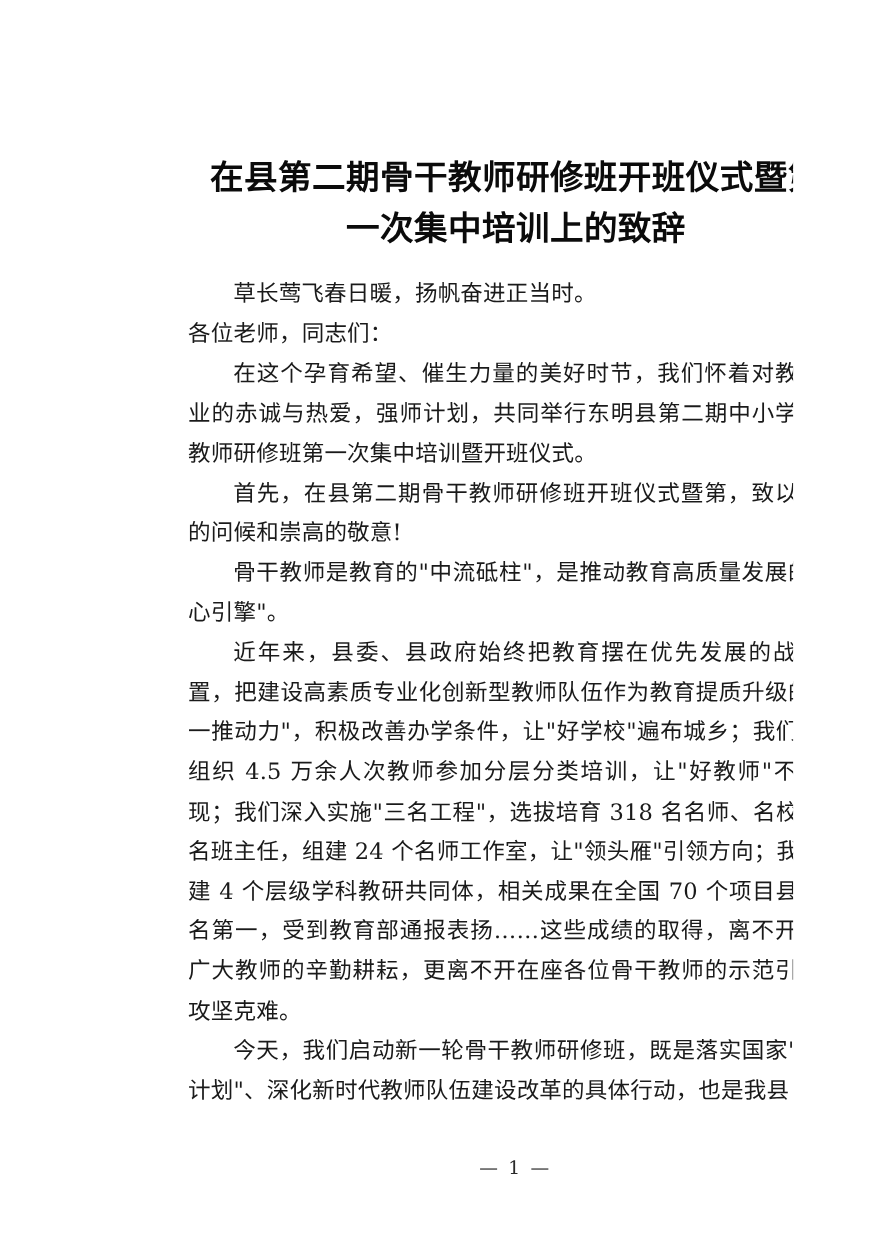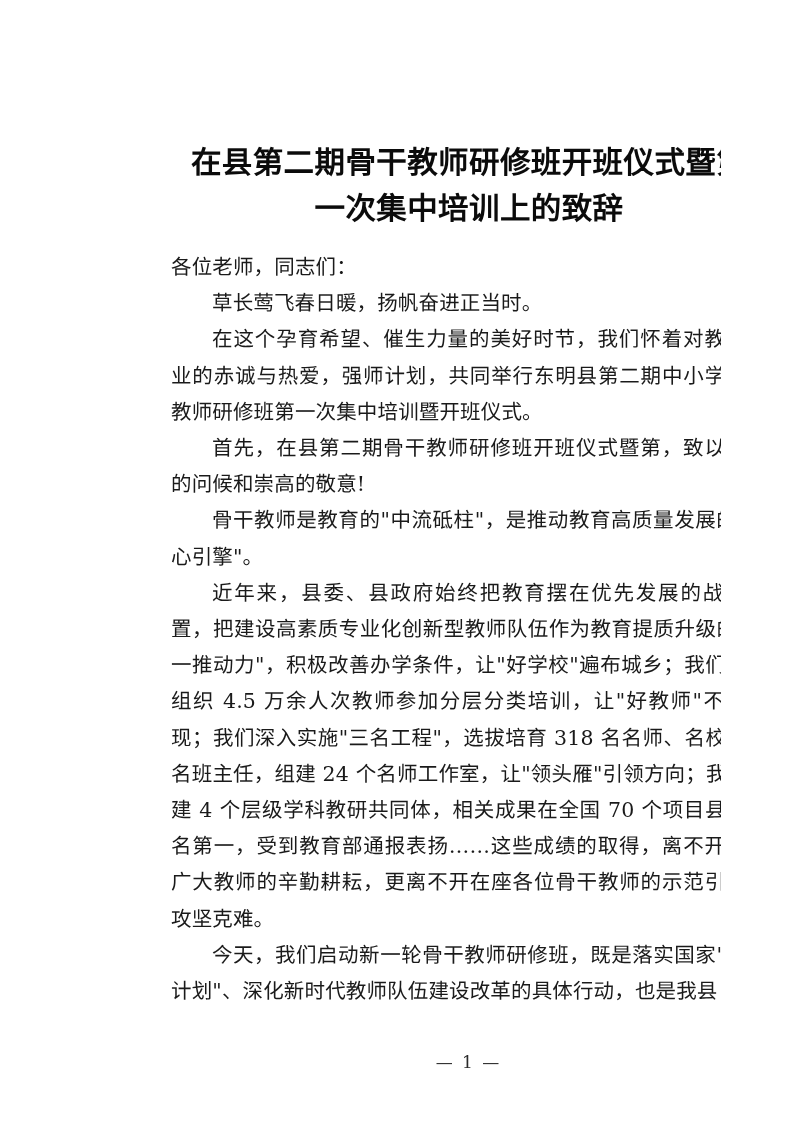--- a/index.html
+++ b/index.html
@@ -66,22 +66,22 @@
 </style>
 </head>
 <body>
 
 <div class="page">
 
   <h1 class="doc-title">在县第二期骨干教师研修班开班仪式暨第
 一次集中培训上的致辞</h1>
 
   <div class="body-block">
+    <p class="para indent">草长莺飞春日暖，扬帆奋进正当时。</p>
     <p class="para">各位老师，同志们：</p>
-    <p class="para indent">草长莺飞春日暖，扬帆奋进正当时。</p>
     <p class="para indent">在这个孕育希望、催生力量的美好时节，我们怀着对教育事业的赤诚与热爱，强师计划，共同举行东明县第二期中小学骨干教师研修班第一次集中培训暨开班仪式。</p>
     <p class="para indent">首先，在县第二期骨干教师研修班开班仪式暨第，致以亲切的问候和崇高的敬意!</p>
     <p class="para indent">骨干教师是教育的"中流砥柱"，是推动教育高质量发展的"核心引擎"。</p>
     <p class="para indent">近年来，县委、县政府始终把教育摆在优先发展的战略位置，把建设高素质专业化创新型教师队伍作为教育提质升级的"第一推动力"，积极改善办学条件，让"好学校"遍布城乡；我们精心组织 4.5 万余人次教师参加分层分类培训，让"好教师"不断涌现；我们深入实施"三名工程"，选拔培育 318 名名师、名校长、名班主任，组建 24 个名师工作室，让"领头雁"引领方向；我们构建 4 个层级学科教研共同体，相关成果在全国 70 个项目县中排名第一，受到教育部通报表扬……这些成绩的取得，离不开全县广大教师的辛勤耕耘，更离不开在座各位骨干教师的示范引领、攻坚克难。</p>
     <p class="para indent">今天，我们启动新一轮骨干教师研修班，既是落实国家"强师计划"、深化新时代教师队伍建设改革的具体行动，也是我县</p>
   </div>
 
   <div class="page-footer">— 1 —</div>
 
 </div>

